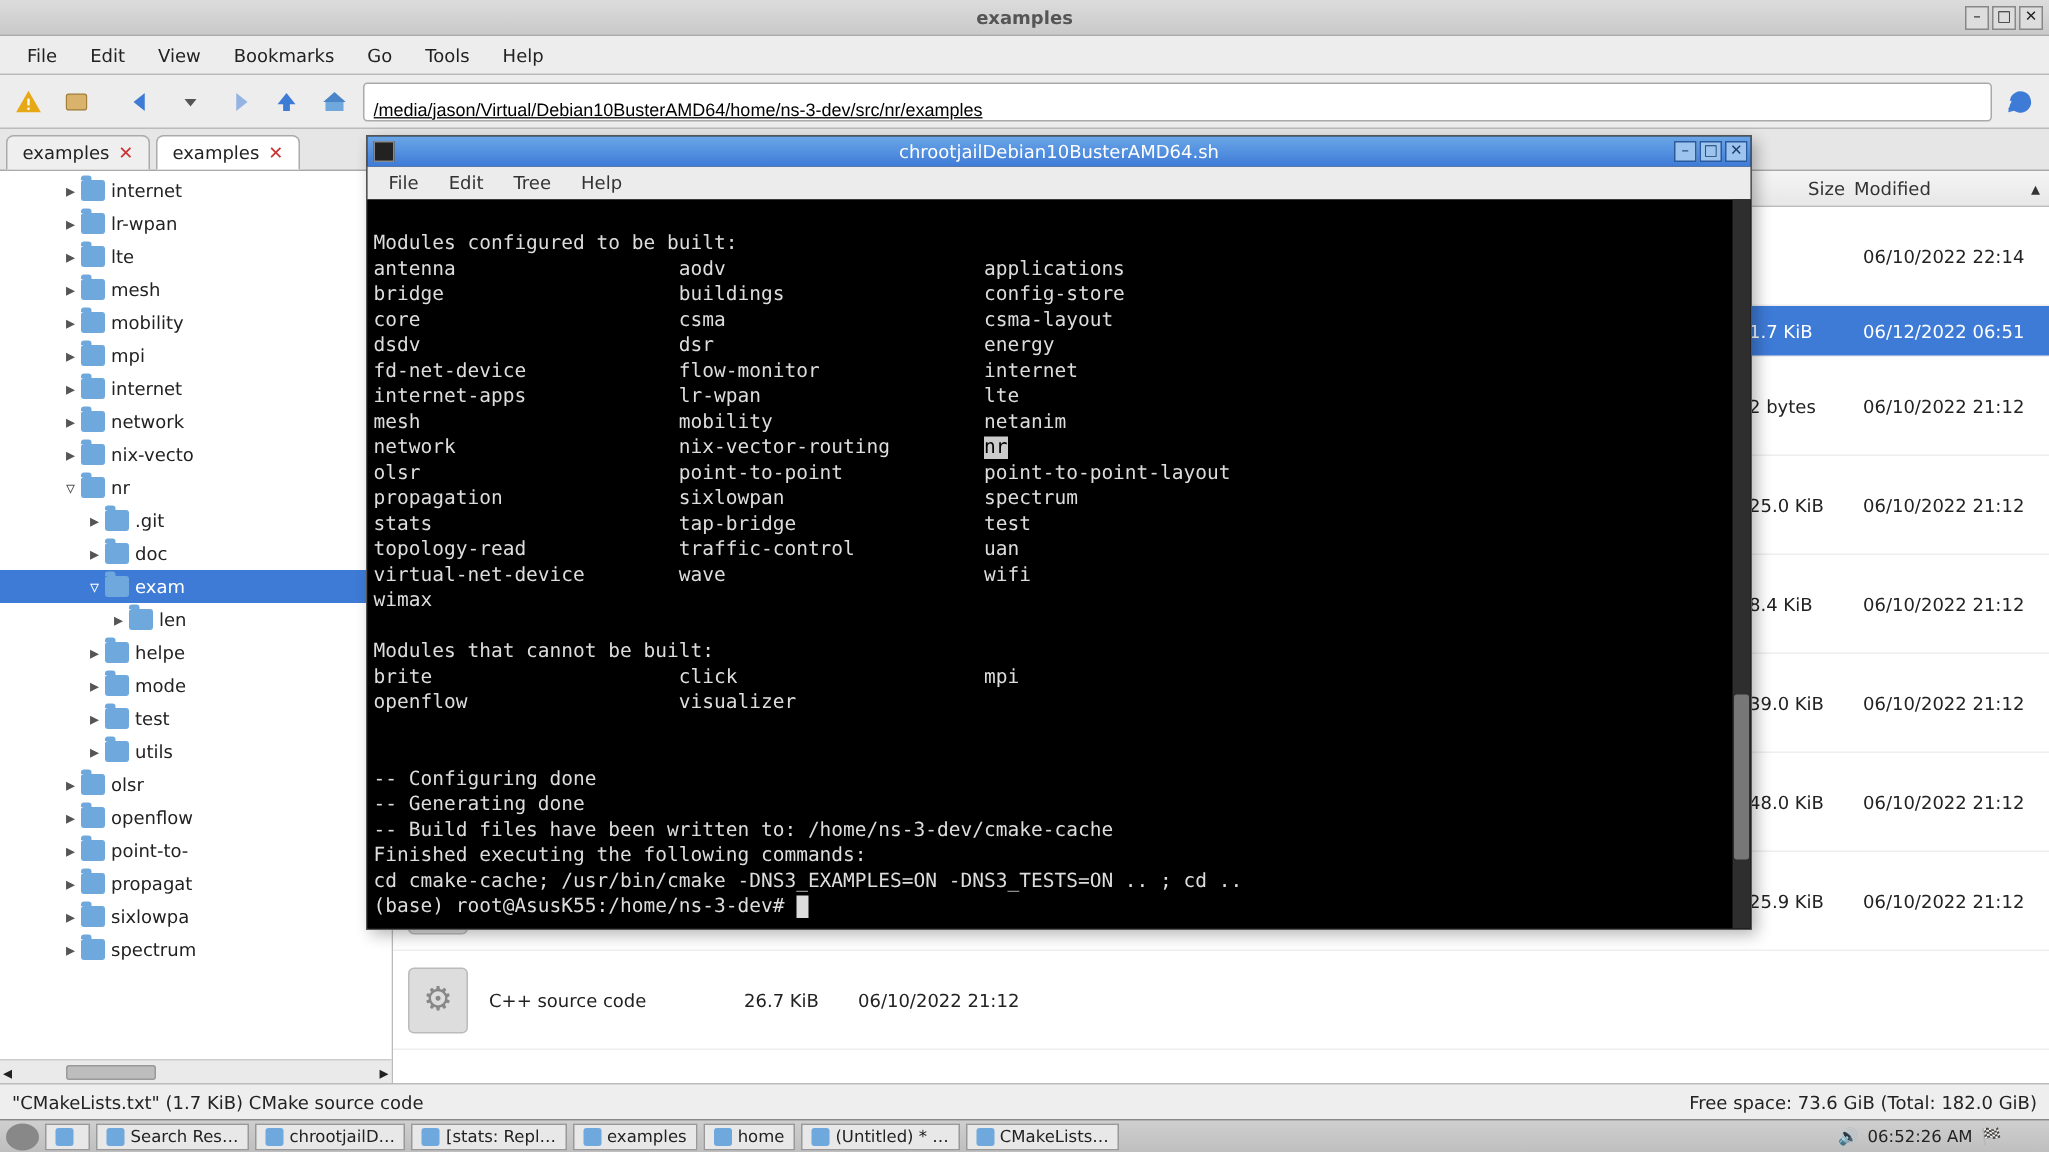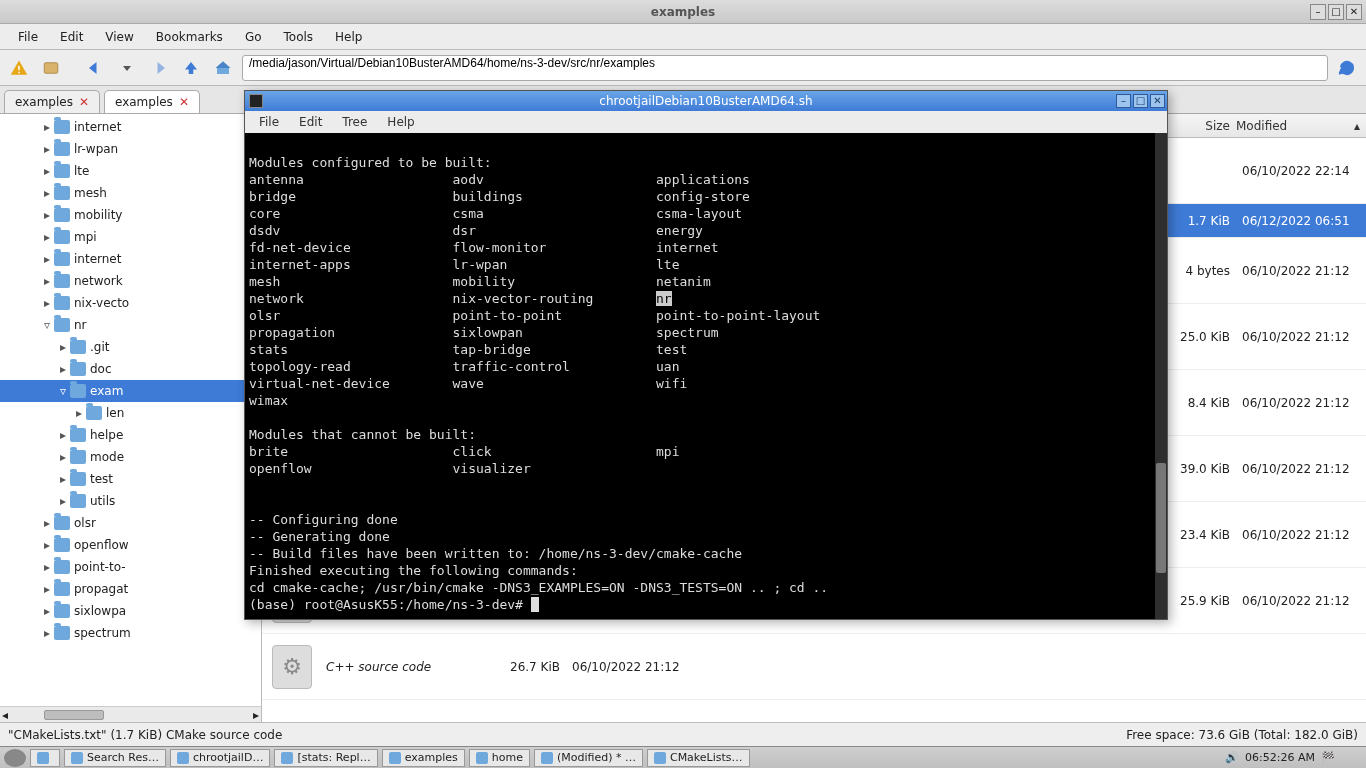--- a/index.html
+++ b/index.html
@@ -25,21 +25,21 @@
     display:flex; align-items:center; padding:0 8px; gap:2px;
   }
   .menubar span { padding:4px 10px; cursor:pointer;}
   .toolbar {
     height: 36px; background:#ededed; border-bottom:1px solid #bbb;
     display:flex; align-items:center; padding:0 6px; gap:6px;
   }
   .tbtn { width:26px;height:26px;display:flex;align-items:center;justify-content:center;
           border-radius:3px;cursor:pointer;}
   .addrbar { flex:1; height:26px; border:1px solid #aaa; background:#fff;
-             display:flex;align-items:flex-start;padding:0 6px;border-radius:3px;}
+             display:flex;align-items:flex-end;padding:0 6px;border-radius:3px;text-decoration:underline;}
   .addrbar input{flex:1;border:none;outline:none;font-size:12px;background:transparent;}
   .tabstrip {
     height: 28px; background:#e6e6e6; display:flex; align-items:flex-end;
     padding-left:4px; gap:4px; border-bottom:1px solid #aaa;
   }
   .tab {
     padding:4px 10px 4px 10px; background:#efefef;
     border:1px solid #aaa; border-bottom:none;
     border-radius:5px 5px 0 0; display:flex;align-items:center;gap:6px;
   }
@@ -73,22 +73,22 @@
   .fh-size{width:70px;text-align:right;padding-right:6px;}
   .fh-mod{width:130px;text-align:left;position:relative;}
   .file-list{flex:1;overflow:auto;}
   .file-row{display:flex;align-items:center;height:66px;border-bottom:1px solid #eee;padding-left:10px;}
   .file-row.sel{background:#3e7bd7;color:#fff;}
   .file-row.short{height:34px;}
   .file-icon{width:40px;height:44px;background:#ddd;border:1px solid #bbb;border-radius:4px;margin-right:14px;flex-shrink:0;display:flex;align-items:center;justify-content:center;}
   .file-row.short .file-icon{height:28px;width:34px;}
   .file-icon.gear::after{content:"⚙";font-size:22px;color:#888;}
   .fr-name{flex:1;}
-  .fr-desc{width:170px;font-style:italic;}
-  .fr-size{width:70px;text-align:right;padding-right:6px;}
+  .fr-desc{width:170px;}
+  .fr-size{width:70px;padding-right:6px;}
   .fr-mod{width:130px;text-align:left;padding-left:6px;}
   
   .statusbar{position:absolute;left:0;right:0;bottom:22px;height:24px;background:#eee;border-top:1px solid #bbb;
              display:flex;align-items:center;padding:0 8px;justify-content:space-between;}
   
   .taskbar{position:absolute;left:0;right:0;bottom:0;height:22px;background:linear-gradient(#cfcfcf,#bfbfbf);border-top:1px solid #888;
            display:flex;align-items:center;font-size:11px;}
   .taskbar .start{width:22px;height:18px;margin:0 4px;background:#888;border-radius:50%;}
   .taskbar .app{height:18px;border:1px solid #999;background:#e8e8e8;padding:0 6px;margin-right:4px;
                display:flex;align-items:center;gap:4px;max-width:110px;white-space:nowrap;overflow:hidden;}
@@ -354,21 +354,21 @@
           <div class="file-icon"></div>
           <div class="fr-name"></div>
           <div class="fr-desc"></div>
           <div class="fr-size">1.7 KiB</div>
           <div class="fr-mod">06/12/2022 06:51</div>
         </div>
         <div class="file-row">
           <div class="file-icon"></div>
           <div class="fr-name"></div>
           <div class="fr-desc"></div>
-          <div class="fr-size">4 bytes</div>
+          <div class="fr-size">2 bytes</div>
           <div class="fr-mod">06/10/2022 21:12</div>
         </div>
         <div class="file-row">
           <div class="file-icon"></div>
           <div class="fr-name"></div>
           <div class="fr-desc"></div>
           <div class="fr-size">25.0 KiB</div>
           <div class="fr-mod">06/10/2022 21:12</div>
         </div>
         <div class="file-row">
@@ -382,21 +382,21 @@
           <div class="file-icon"></div>
           <div class="fr-name"></div>
           <div class="fr-desc"></div>
           <div class="fr-size">39.0 KiB</div>
           <div class="fr-mod">06/10/2022 21:12</div>
         </div>
         <div class="file-row">
           <div class="file-icon"></div>
           <div class="fr-name"></div>
           <div class="fr-desc"></div>
-          <div class="fr-size">23.4 KiB</div>
+          <div class="fr-size">48.0 KiB</div>
           <div class="fr-mod">06/10/2022 21:12</div>
         </div>
         <div class="file-row">
           <div class="file-icon gear"></div>
           <div class="fr-name">cttc-nr-mimo-demo.cc</div>
           <div class="fr-desc">C++ source code</div>
           <div class="fr-size">25.9 KiB</div>
           <div class="fr-mod">06/10/2022 21:12</div>
         </div>
         <div class="file-row">
@@ -436,21 +436,21 @@
       <div class="app">
         <span style="width:12px;height:12px;background:#6fa8dc;display:inline-block;border-radius:2px;"></span>
         <span>examples</span>
       </div>
       <div class="app">
         <span style="width:12px;height:12px;background:#6fa8dc;display:inline-block;border-radius:2px;"></span>
         <span>home</span>
       </div>
       <div class="app">
         <span style="width:12px;height:12px;background:#6fa8dc;display:inline-block;border-radius:2px;"></span>
-        <span>(Modified) * …</span>
+        <span>(Untitled) * …</span>
       </div>
       <div class="app">
         <span style="width:12px;height:12px;background:#6fa8dc;display:inline-block;border-radius:2px;"></span>
         <span>CMakeLists…</span>
       </div>
     </div>
   <div class="tray">
     <span>🔊</span>
     <span>06:52:26 AM</span>
     <span>🏁</span>

